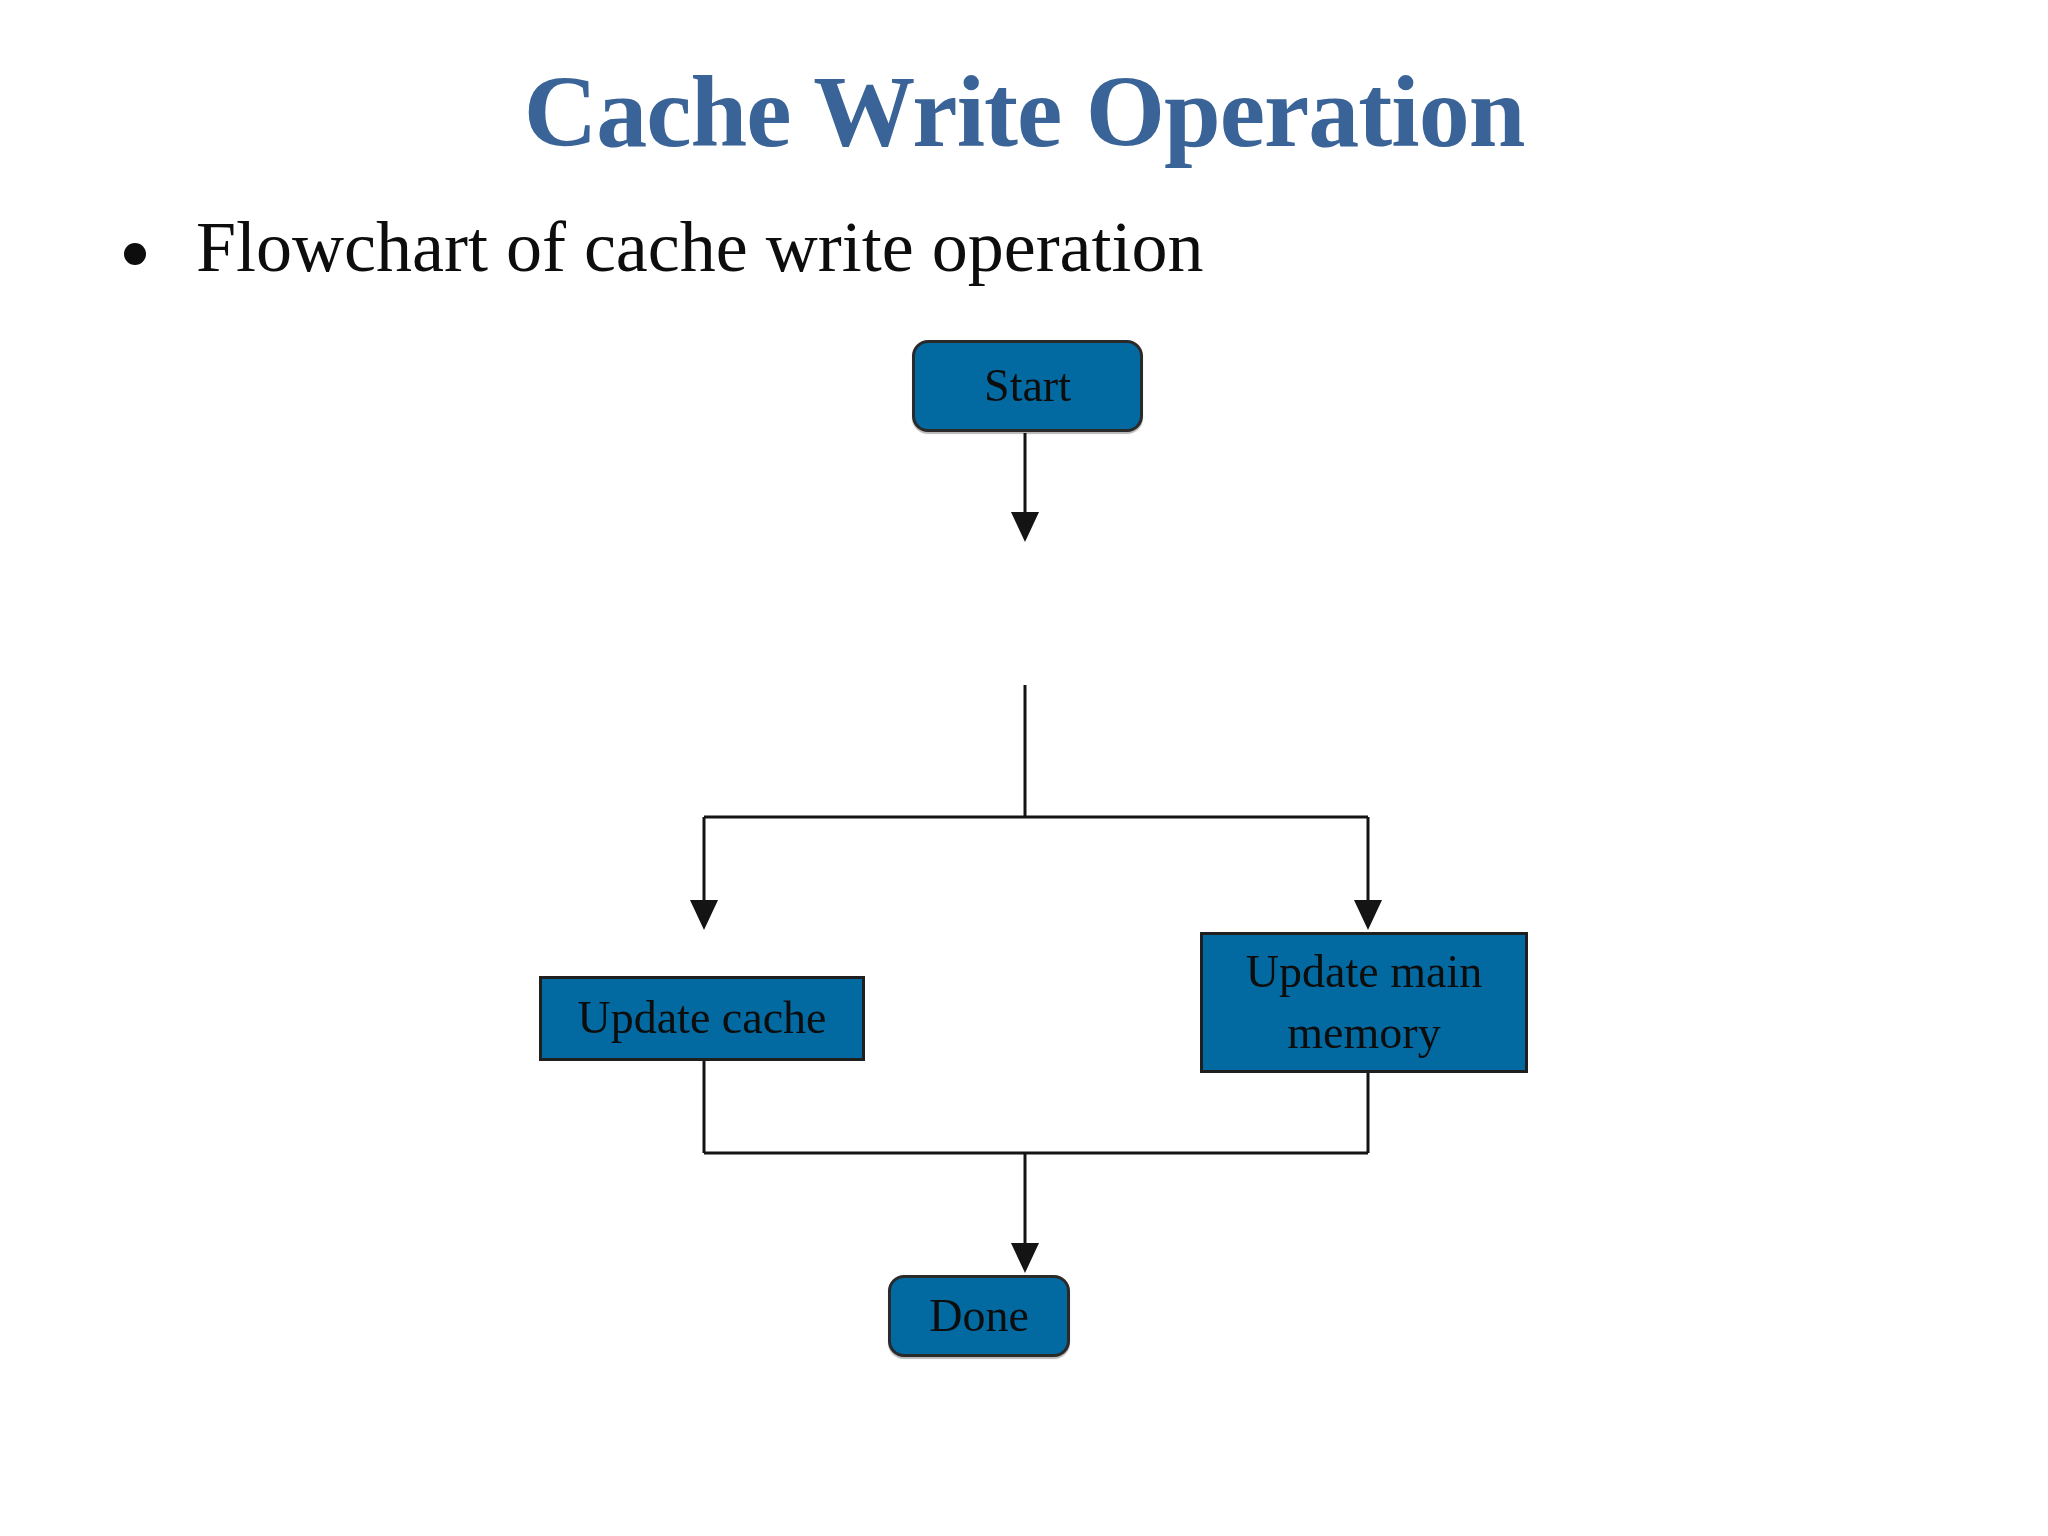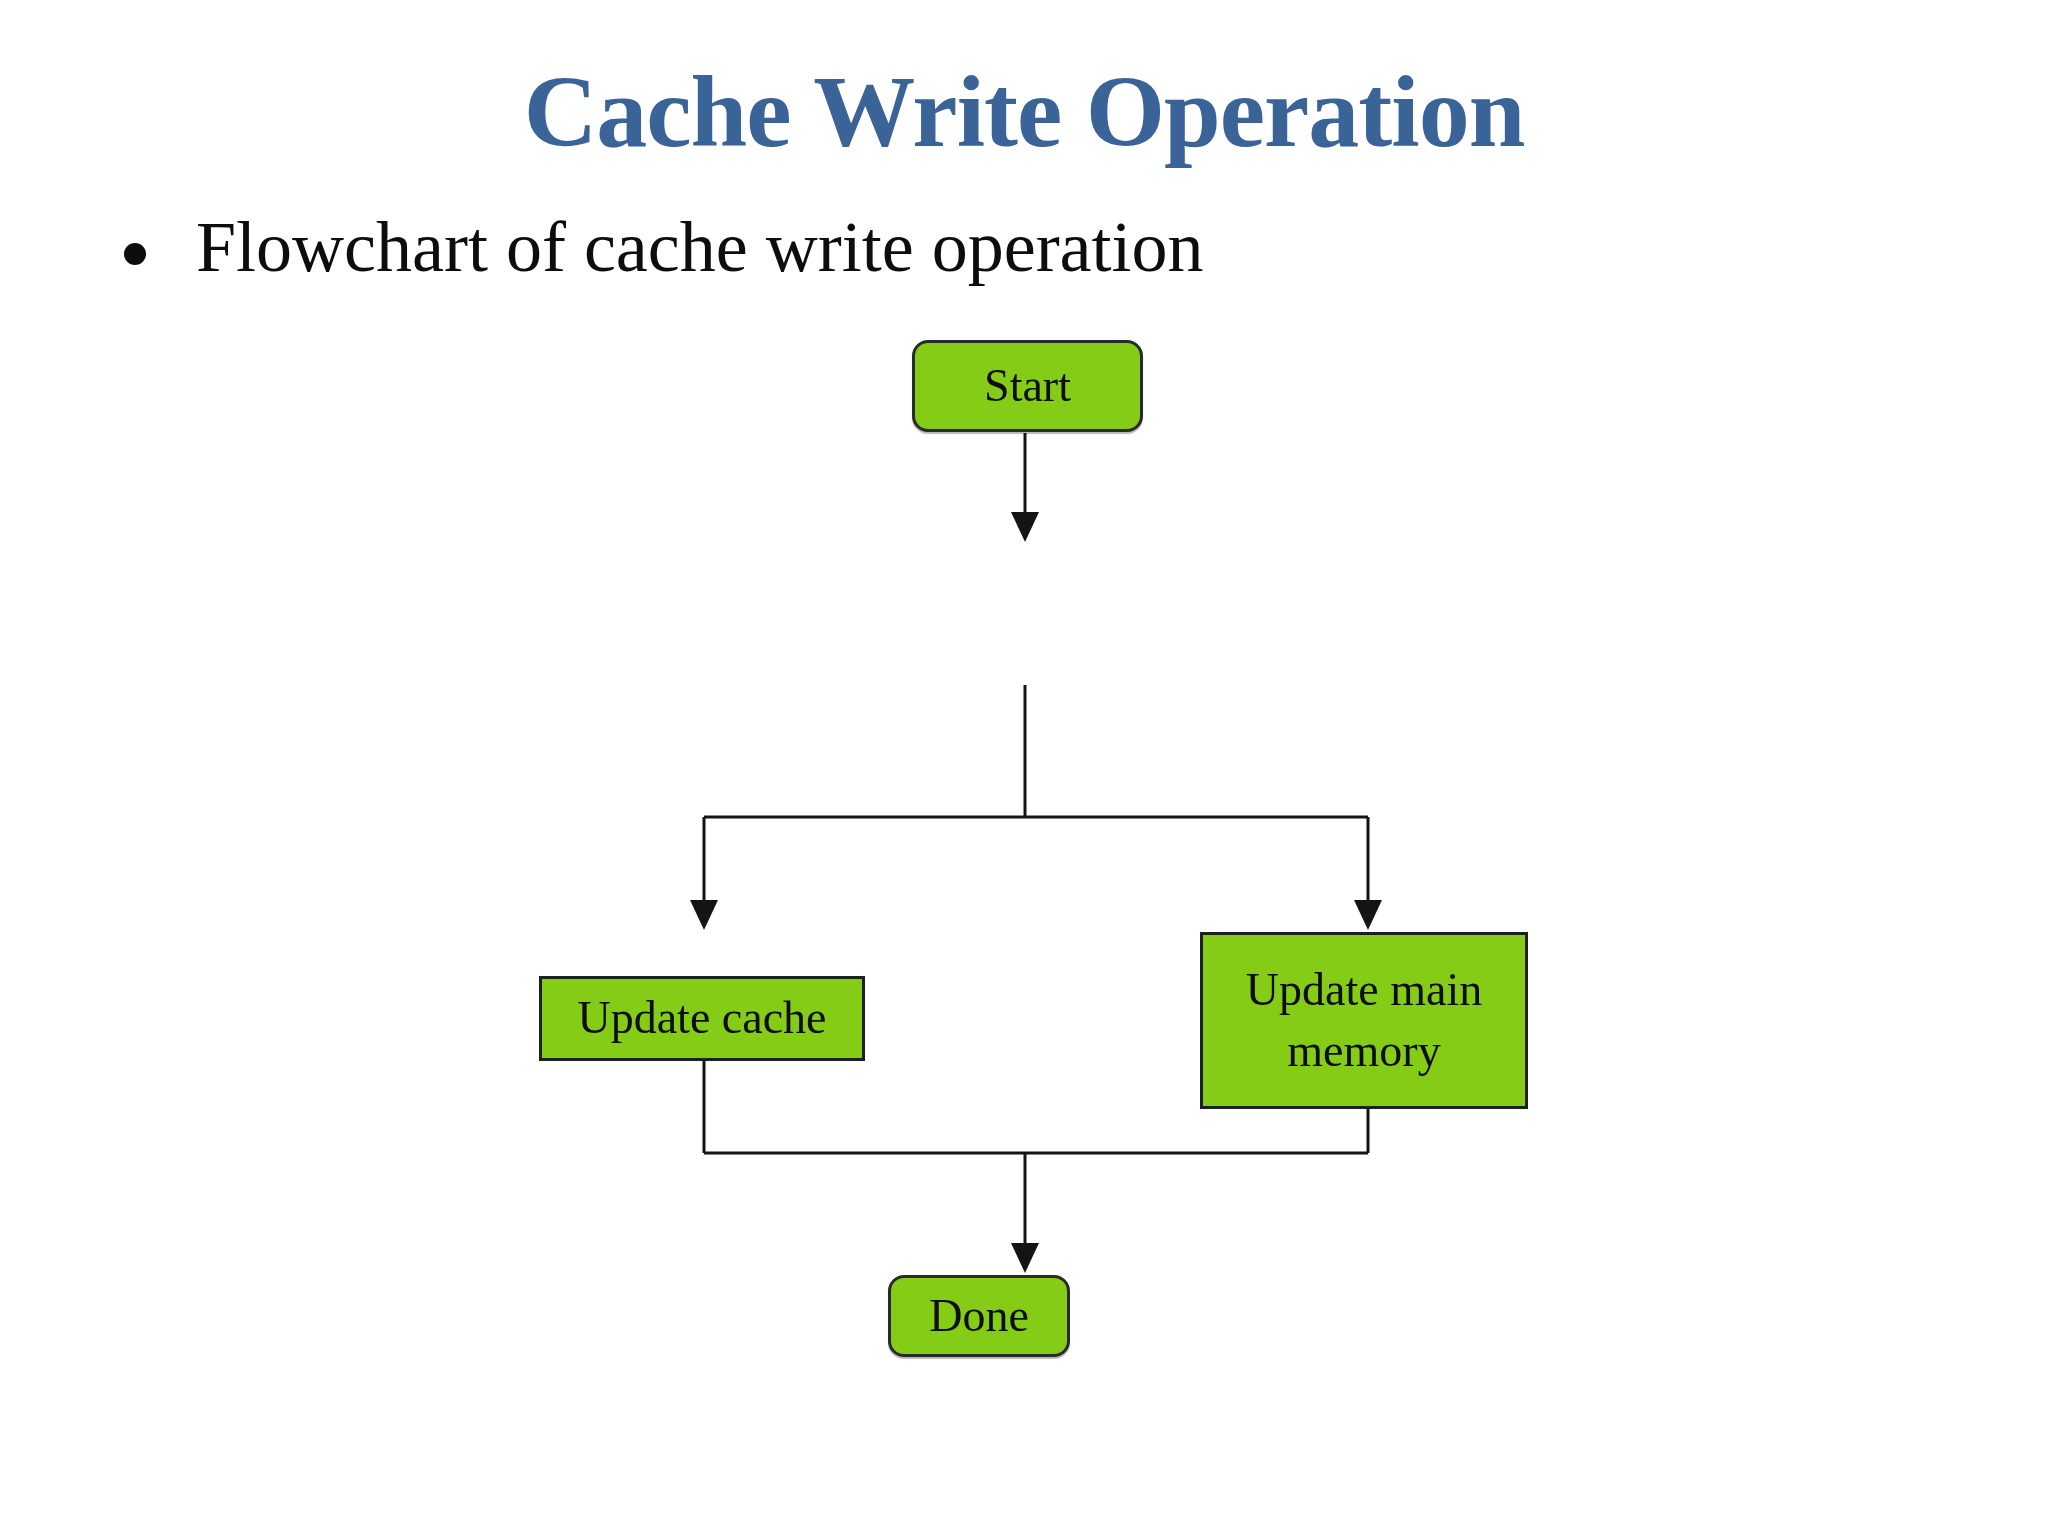--- a/index.html
+++ b/index.html
@@ -57,40 +57,40 @@
     stroke-width:3;
     fill:none;
   }
   .arrowhead{
     fill:var(--line-color);
     stroke:none;
   }
   .node{
     position:absolute;
     box-sizing:border-box;
-    background:#84cc16;
+    background:#0369a1;
     border:3px solid #1f1f1f;
     display:flex;
     flex-direction:column;
     align-items:center;
     justify-content:center;
     text-align:center;
     font-size:46px;
     line-height:1.32;
   }
   .node.rounded{
     border-radius:16px;
     border-width:3px;
     border-color:#2a2a2a;
     box-shadow:0 2px 1px rgba(0,0,0,0.28);
   }
   #node-start       { left:912px;  top:340px;  width:231px; height:92px;  }
   #node-process     { left:812px;  top:544px;  width:411px; height:141px; }
   #node-update-cache{ left:539px;  top:976px;  width:326px; height:85px;  }
-  #node-update-main { left:1200px; top:932px;  width:328px; height:177px; }
+  #node-update-main { left:1200px; top:932px;  width:328px; height:141px; }
   #node-done        { left:888px;  top:1275px; width:182px; height:82px;align-items:center;  }
 </style>
 </head>
 <body>
 
 <div class="slide">
 
   <h1 class="slide-title">Cache Write Operation</h1>
 
   <div class="bullet-row">

